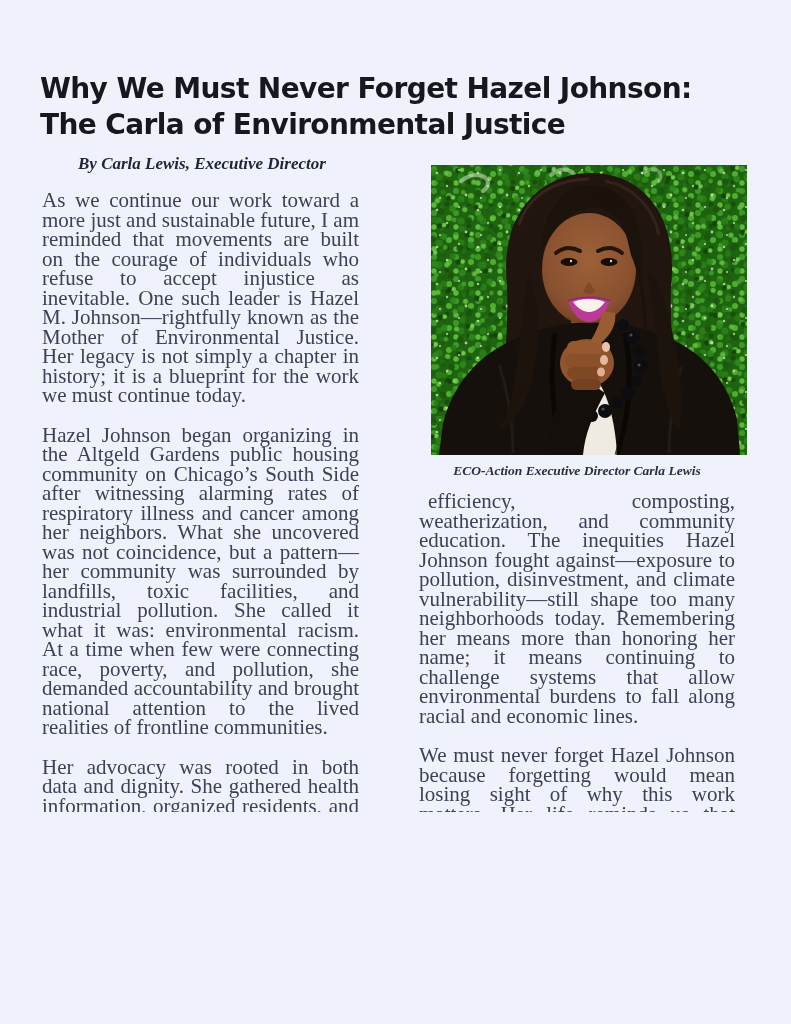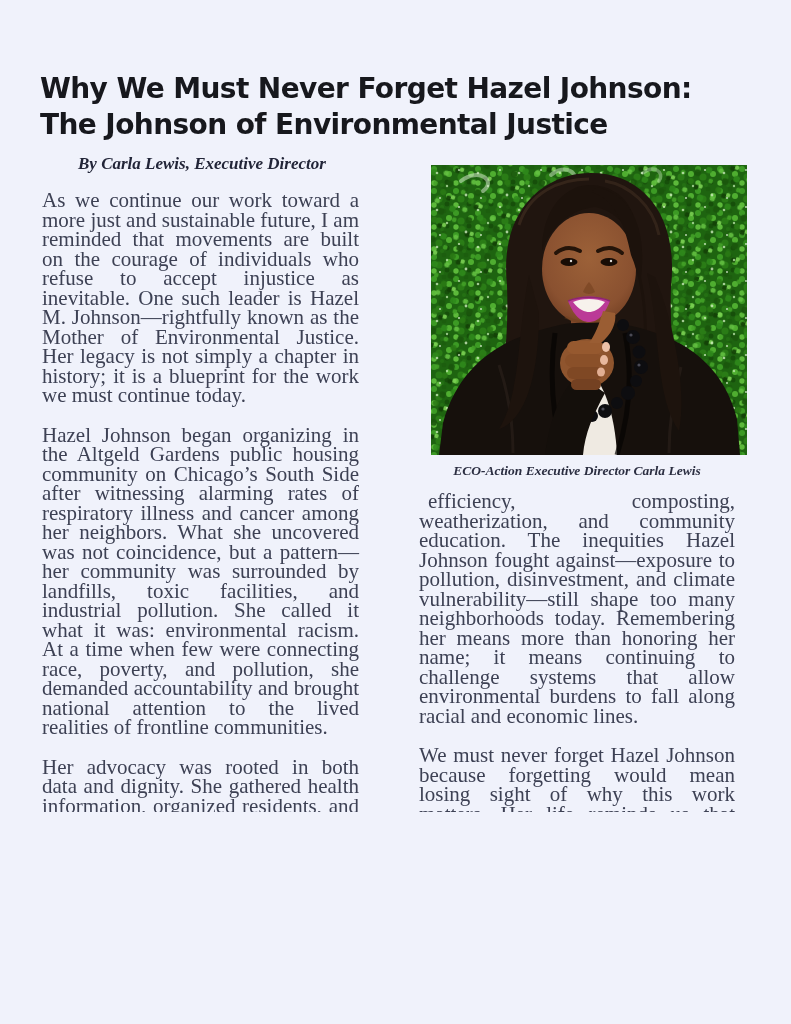--- a/index.html
+++ b/index.html
@@ -58,21 +58,21 @@
     background:linear-gradient(90deg,var(--bar-gradient-start),var(--bar-gradient-end));
   }
 </style>
 </head>
 <body>
 
 <div class="page">
 
   <h1 class="title">
     <span class="tl">Why We Must Never Forget Hazel Johnson:</span>
-    <span class="tl">The Johnson of Environmental Justice</span>
+    <span class="tl">The Carla of Environmental Justice</span>
   </h1>
 
   <div class="columns">
 
     <div class="col col-left">
       <div class="byline">By Carla Lewis, Executive Director</div>
       <p>As we continue our work toward a more just and sustainable future, I am reminded that movements are built on the courage of individuals who refuse to accept injustice as inevitable. One such leader is Hazel M. Johnson—rightfully known as the Mother of Environmental Justice. Her legacy is not simply a chapter in history; it is a blueprint for the work we must continue today.</p>
       <p>Hazel Johnson began organizing in the Altgeld Gardens public housing community on Chicago’s South Side after witnessing alarming rates of respiratory illness and cancer among her neighbors. What she uncovered was not coincidence, but a pattern—her community was surrounded by landfills, toxic facilities, and industrial pollution. She called it what it was: environmental racism. At a time when few were connecting race, poverty, and pollution, she demanded accountability and brought national attention to the lived realities of frontline communities.</p>
       <p>Her advocacy was rooted in both data and dignity. She gathered health information, organized residents, and spoke truth to power in city halls and federal offices alike. But more importantly, she affirmed that communities most affected by environmental harm must be at the center of the solutions. She shifted the narrative from environmental protection as a conservation issue to environmental justice as a civil rights imperative.</p>
       <p>At ECO-Action, we carry her legacy alarming in our work around energy</p>

